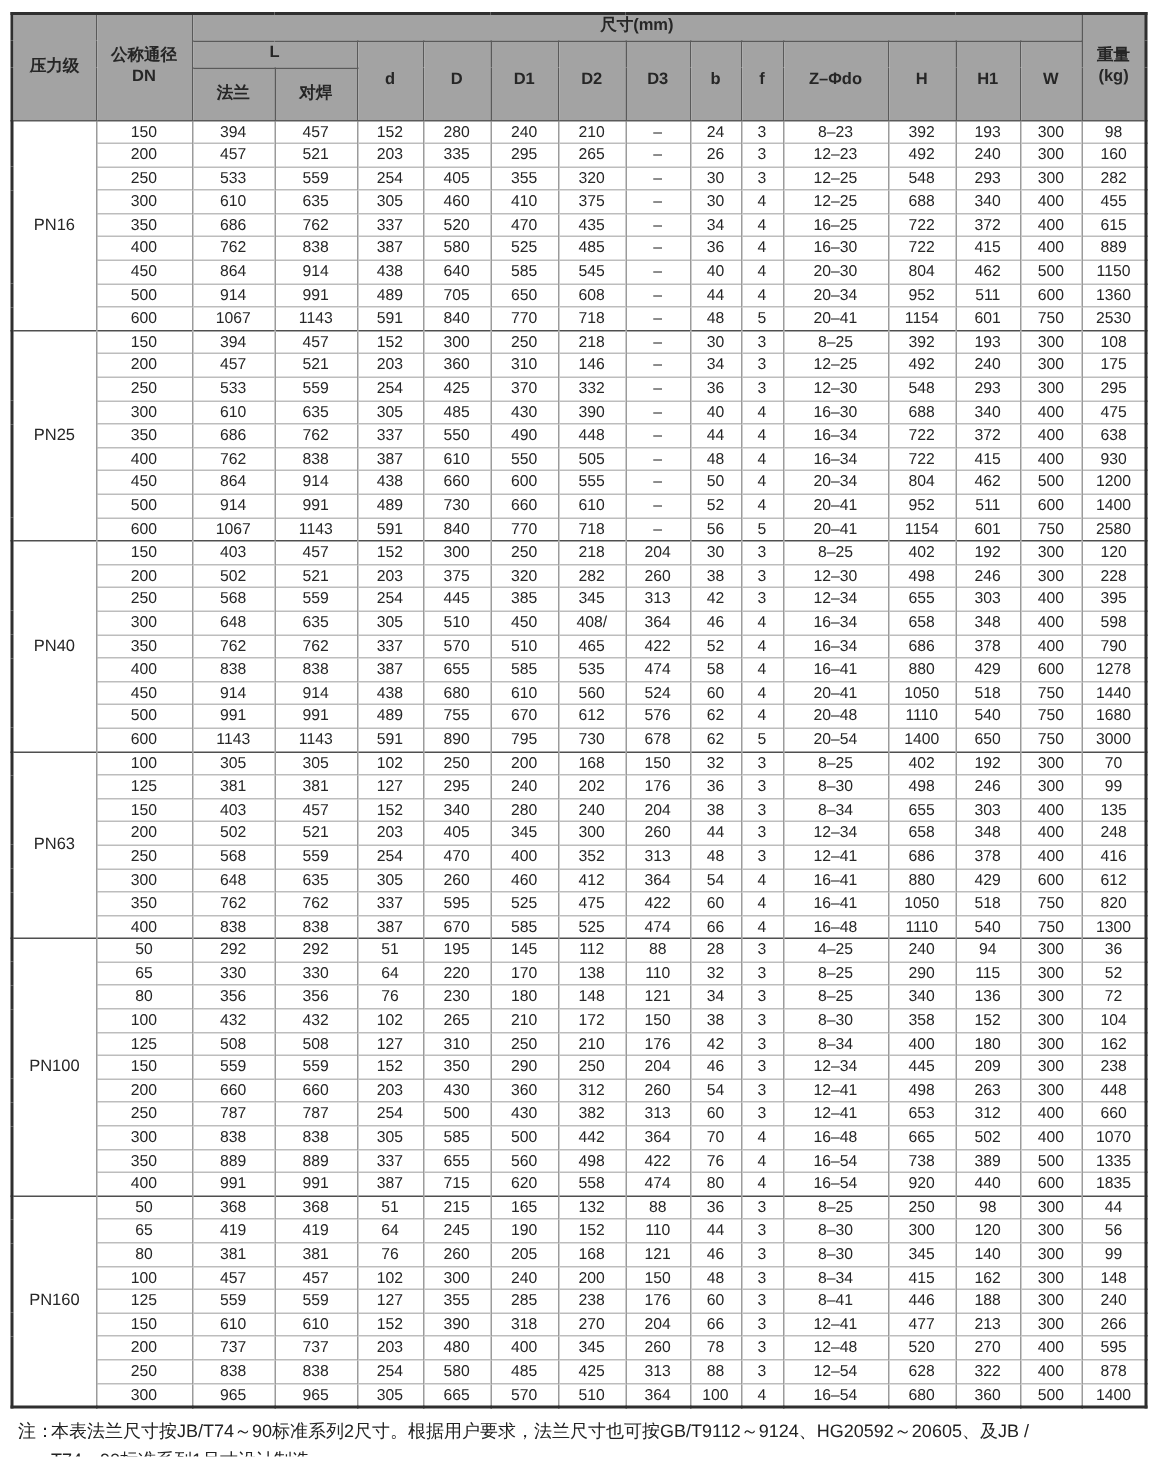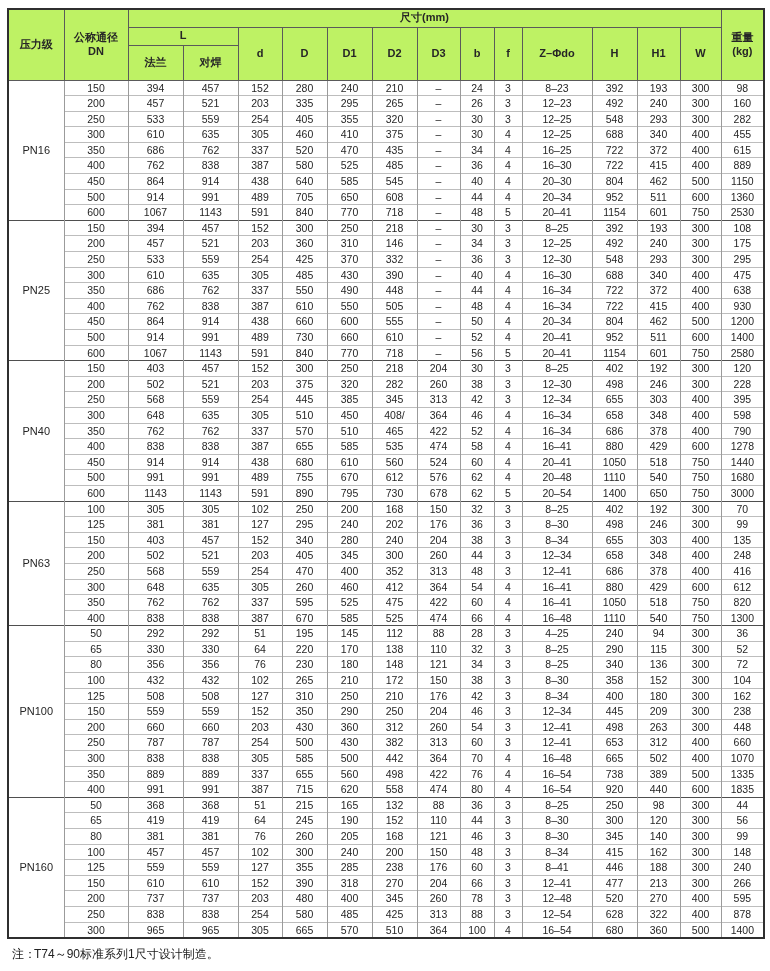--- a/index.html
+++ b/index.html
@@ -18,21 +18,21 @@
     border: 2px solid #2f2f2f;
   }
   .spec th, .spec td {
     text-align: center;
     vertical-align: middle;
     padding: 0;
     overflow: hidden;
     white-space: nowrap;
   }
   .spec thead th {
-    background: #bef264;
+    background: #a3a3a3;
     border: 1px solid #5a5a5a;
     font-size: 11px;
     font-weight: bold;
     line-height: 1.25;
   }
   .spec thead th.size-head { height: 18px; }
   .spec thead th.l-head    { height: 18px; }
   .spec thead th.sub-head  { height: 35px; }
   .spec tbody td {
     background: #ffffff;
@@ -1056,15 +1056,16 @@
           <td>680</td>
           <td>360</td>
           <td>500</td>
           <td>1400</td>
         </tr>
       </tbody>
   </table>
 
   <div class="note">
     <span class="note-label">注：</span>
+    <div>本表法兰尺寸按JB/T74～90标准系列2尺寸。根据用户要求，法兰尺寸也可按GB/T9112～9124、HG20592～20605、及JB /</div>
     <div>T74～90标准系列1尺寸设计制造。</div>
   </div>
 </div>
 
 </body></html>

